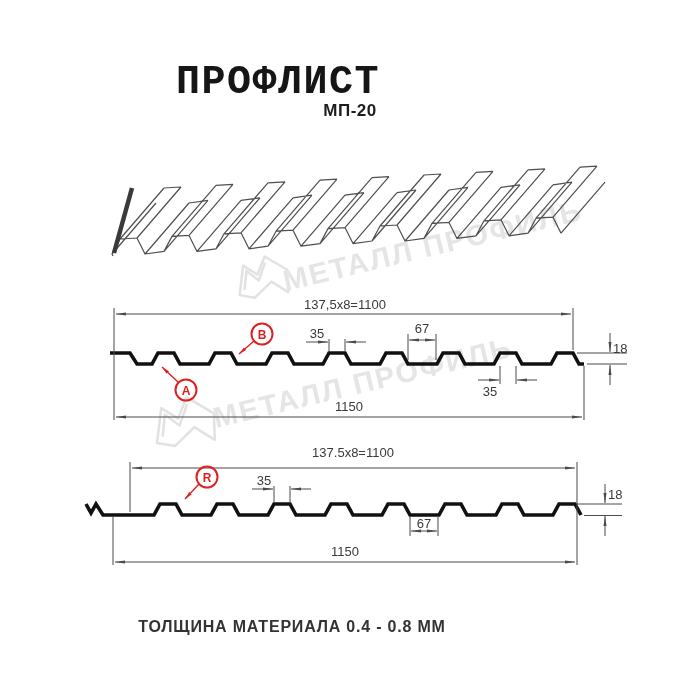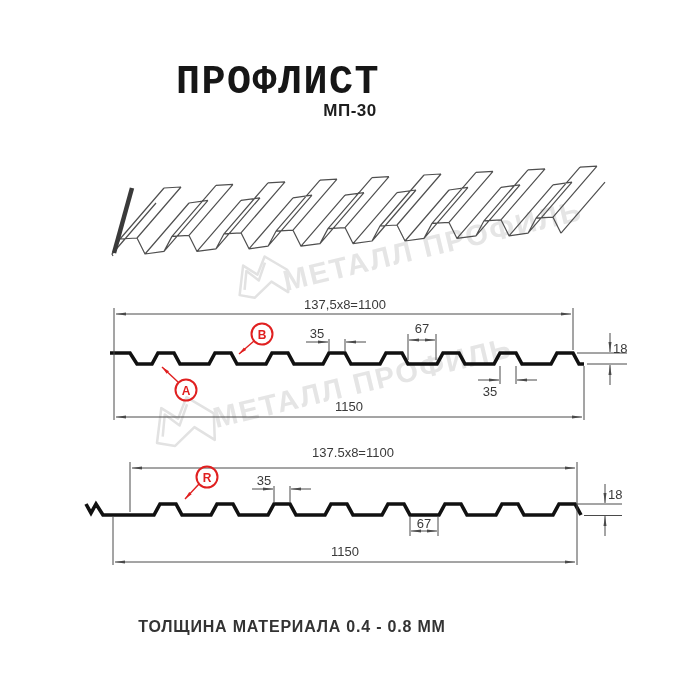--- a/index.html
+++ b/index.html
@@ -22,21 +22,21 @@
   .wm-text{font-family:"Liberation Sans",sans-serif;font-size:29px;font-weight:700;
            letter-spacing:2px;fill:#e5e5e5;}
   .wm-logo{stroke:#e2e2e2;stroke-width:2.5;fill:none;stroke-linejoin:round;}
 </style>
 </head>
 <body>
 
 <div id="page">
 
   <div class="title">ПРОФЛИСТ</div>
-  <div class="subtitle">МП-30</div>
+  <div class="subtitle">МП-20</div>
 
   <svg width="700" height="700" viewBox="0 0 700 700">
     <defs>
       <marker id="ah" markerUnits="userSpaceOnUse" markerWidth="11" markerHeight="4" refX="10" refY="2" orient="auto-start-reverse">
         <polygon points="10,2 0,0.5 0,3.5" fill="#4a4a4a"></polygon>
       </marker>
       <marker id="ahred" markerUnits="userSpaceOnUse" markerWidth="8" markerHeight="4.6" refX="8" refY="2.3" orient="auto-start-reverse">
         <polygon points="8,2.3 0,0.6 0,4" fill="#e02020"></polygon>
       </marker>
     </defs>

